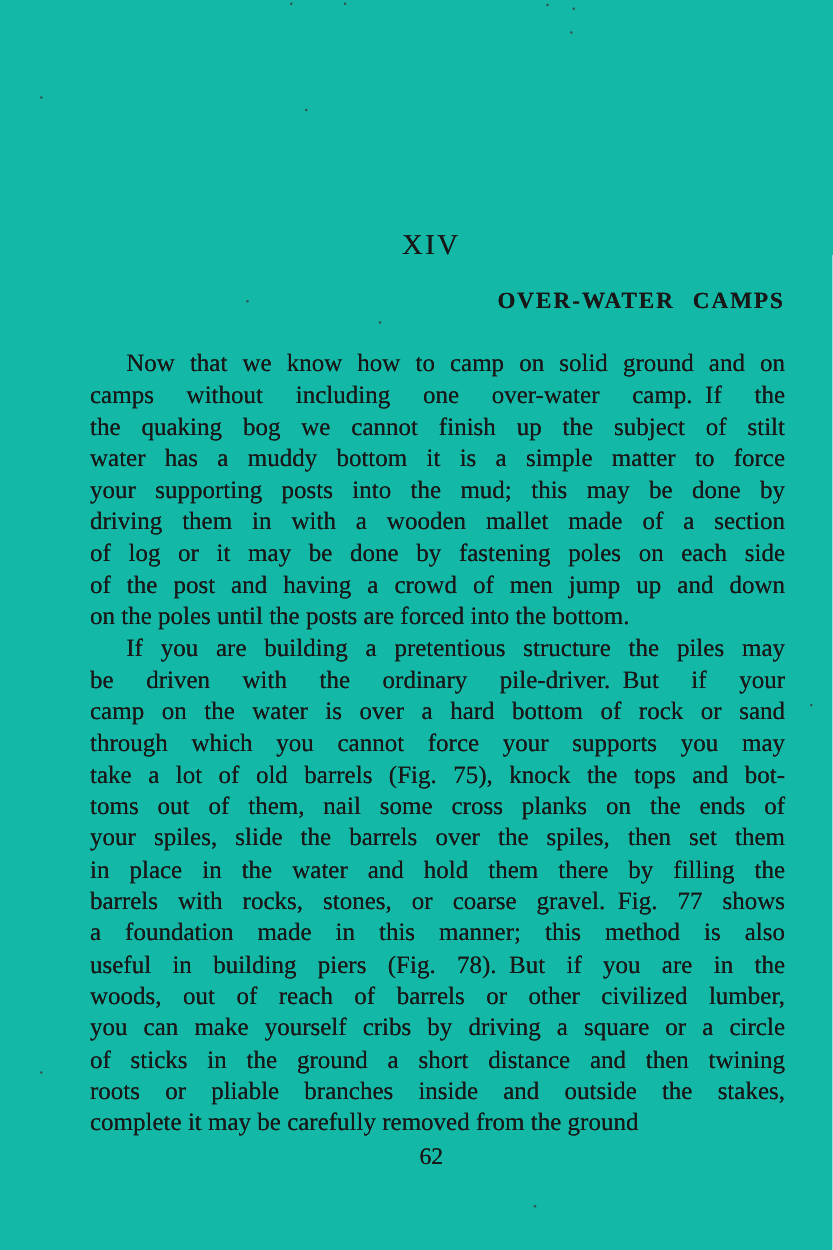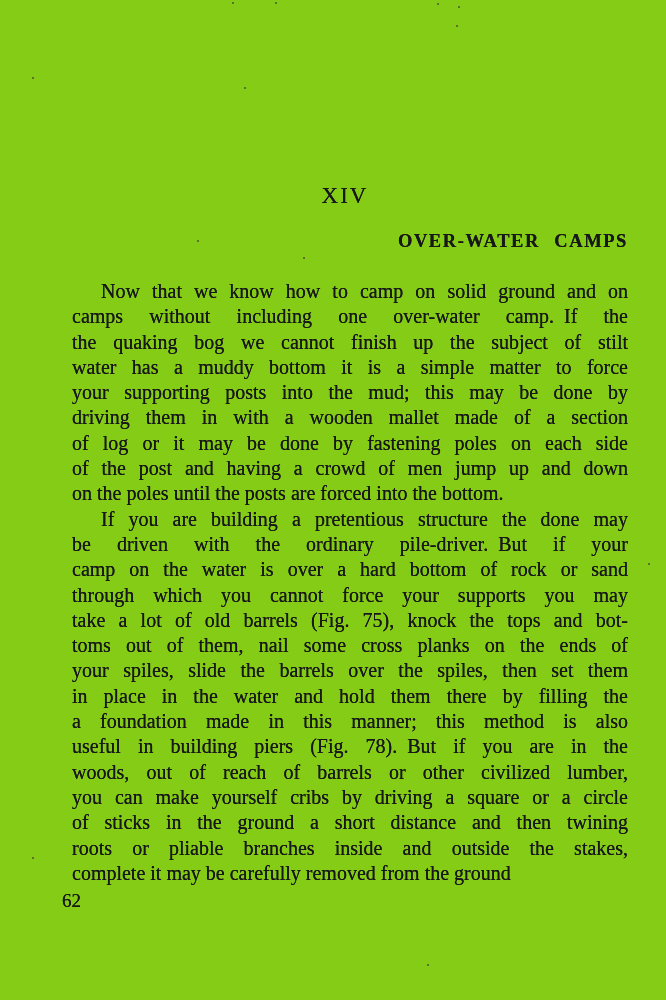--- a/index.html
+++ b/index.html
@@ -4,21 +4,21 @@
 <style>
   html, body {
     margin: 0;
     padding: 0;
     background: #ffffff;
   }
   .page {
     position: relative;
     width: 666px;
     height: 1000px;
-    background: #84cc16;
+    background: #14b8a6;
     overflow: hidden;
     font-family: "Liberation Serif", "DejaVu Serif", serif;
     color: #181818;
   }
   .content {
     position: absolute;
     left: 62px;
     top: 184px;
     width: 566px;
   }
@@ -53,21 +53,21 @@
   }
   .text-line.para-first {
     text-indent: 29px;
   }
   .text-line.para-last {
     text-align-last: left;
     white-space: normal;
   }
   .page-number {
     margin-top: 4px;
-    text-align: left;
+    text-align: center;
     font-size: 19px;
     line-height: 21px;
     text-shadow: 0 0 0.35px currentColor;
   }
   .speck {
     position: absolute;
     width: 2px;
     height: 2px;
     border-radius: 50%;
     background: #3a3a3a;
@@ -84,28 +84,29 @@
     <div class="body-text">
         <div class="text-line para-first">Now that we know how to camp on solid ground and on</div>
         <div class="text-line">camps without including one over-water camp. If the</div>
         <div class="text-line">the quaking bog we cannot finish up the subject of stilt</div>
         <div class="text-line">water has a muddy bottom it is a simple matter to force</div>
         <div class="text-line">your supporting posts into the mud; this may be done by</div>
         <div class="text-line">driving them in with a wooden mallet made of a section</div>
         <div class="text-line">of log or it may be done by fastening poles on each side</div>
         <div class="text-line">of the post and having a crowd of men jump up and down</div>
         <div class="text-line para-last">on the poles until the posts are forced into the bottom.</div>
-        <div class="text-line para-first">If you are building a pretentious structure the done may</div>
+        <div class="text-line para-first">If you are building a pretentious structure the piles may</div>
         <div class="text-line">be driven with the ordinary pile-driver. But if your</div>
         <div class="text-line">camp on the water is over a hard bottom of rock or sand</div>
         <div class="text-line">through which you cannot force your supports you may</div>
         <div class="text-line">take a lot of old barrels (Fig. 75), knock the tops and bot-</div>
         <div class="text-line">toms out of them, nail some cross planks on the ends of</div>
         <div class="text-line">your spiles, slide the barrels over the spiles, then set them</div>
         <div class="text-line">in place in the water and hold them there by filling the</div>
+        <div class="text-line">barrels with rocks, stones, or coarse gravel. Fig. 77 shows</div>
         <div class="text-line">a foundation made in this manner; this method is also</div>
         <div class="text-line">useful in building piers (Fig. 78). But if you are in the</div>
         <div class="text-line">woods, out of reach of barrels or other civilized lumber,</div>
         <div class="text-line">you can make yourself cribs by driving a square or a circle</div>
         <div class="text-line">of sticks in the ground a short distance and then twining</div>
         <div class="text-line">roots or pliable branches inside and outside the stakes,</div>
         <div class="text-line para-last">complete it may be carefully removed from the ground</div>
       </div>
     <div class="page-number">62</div>
   </div>

